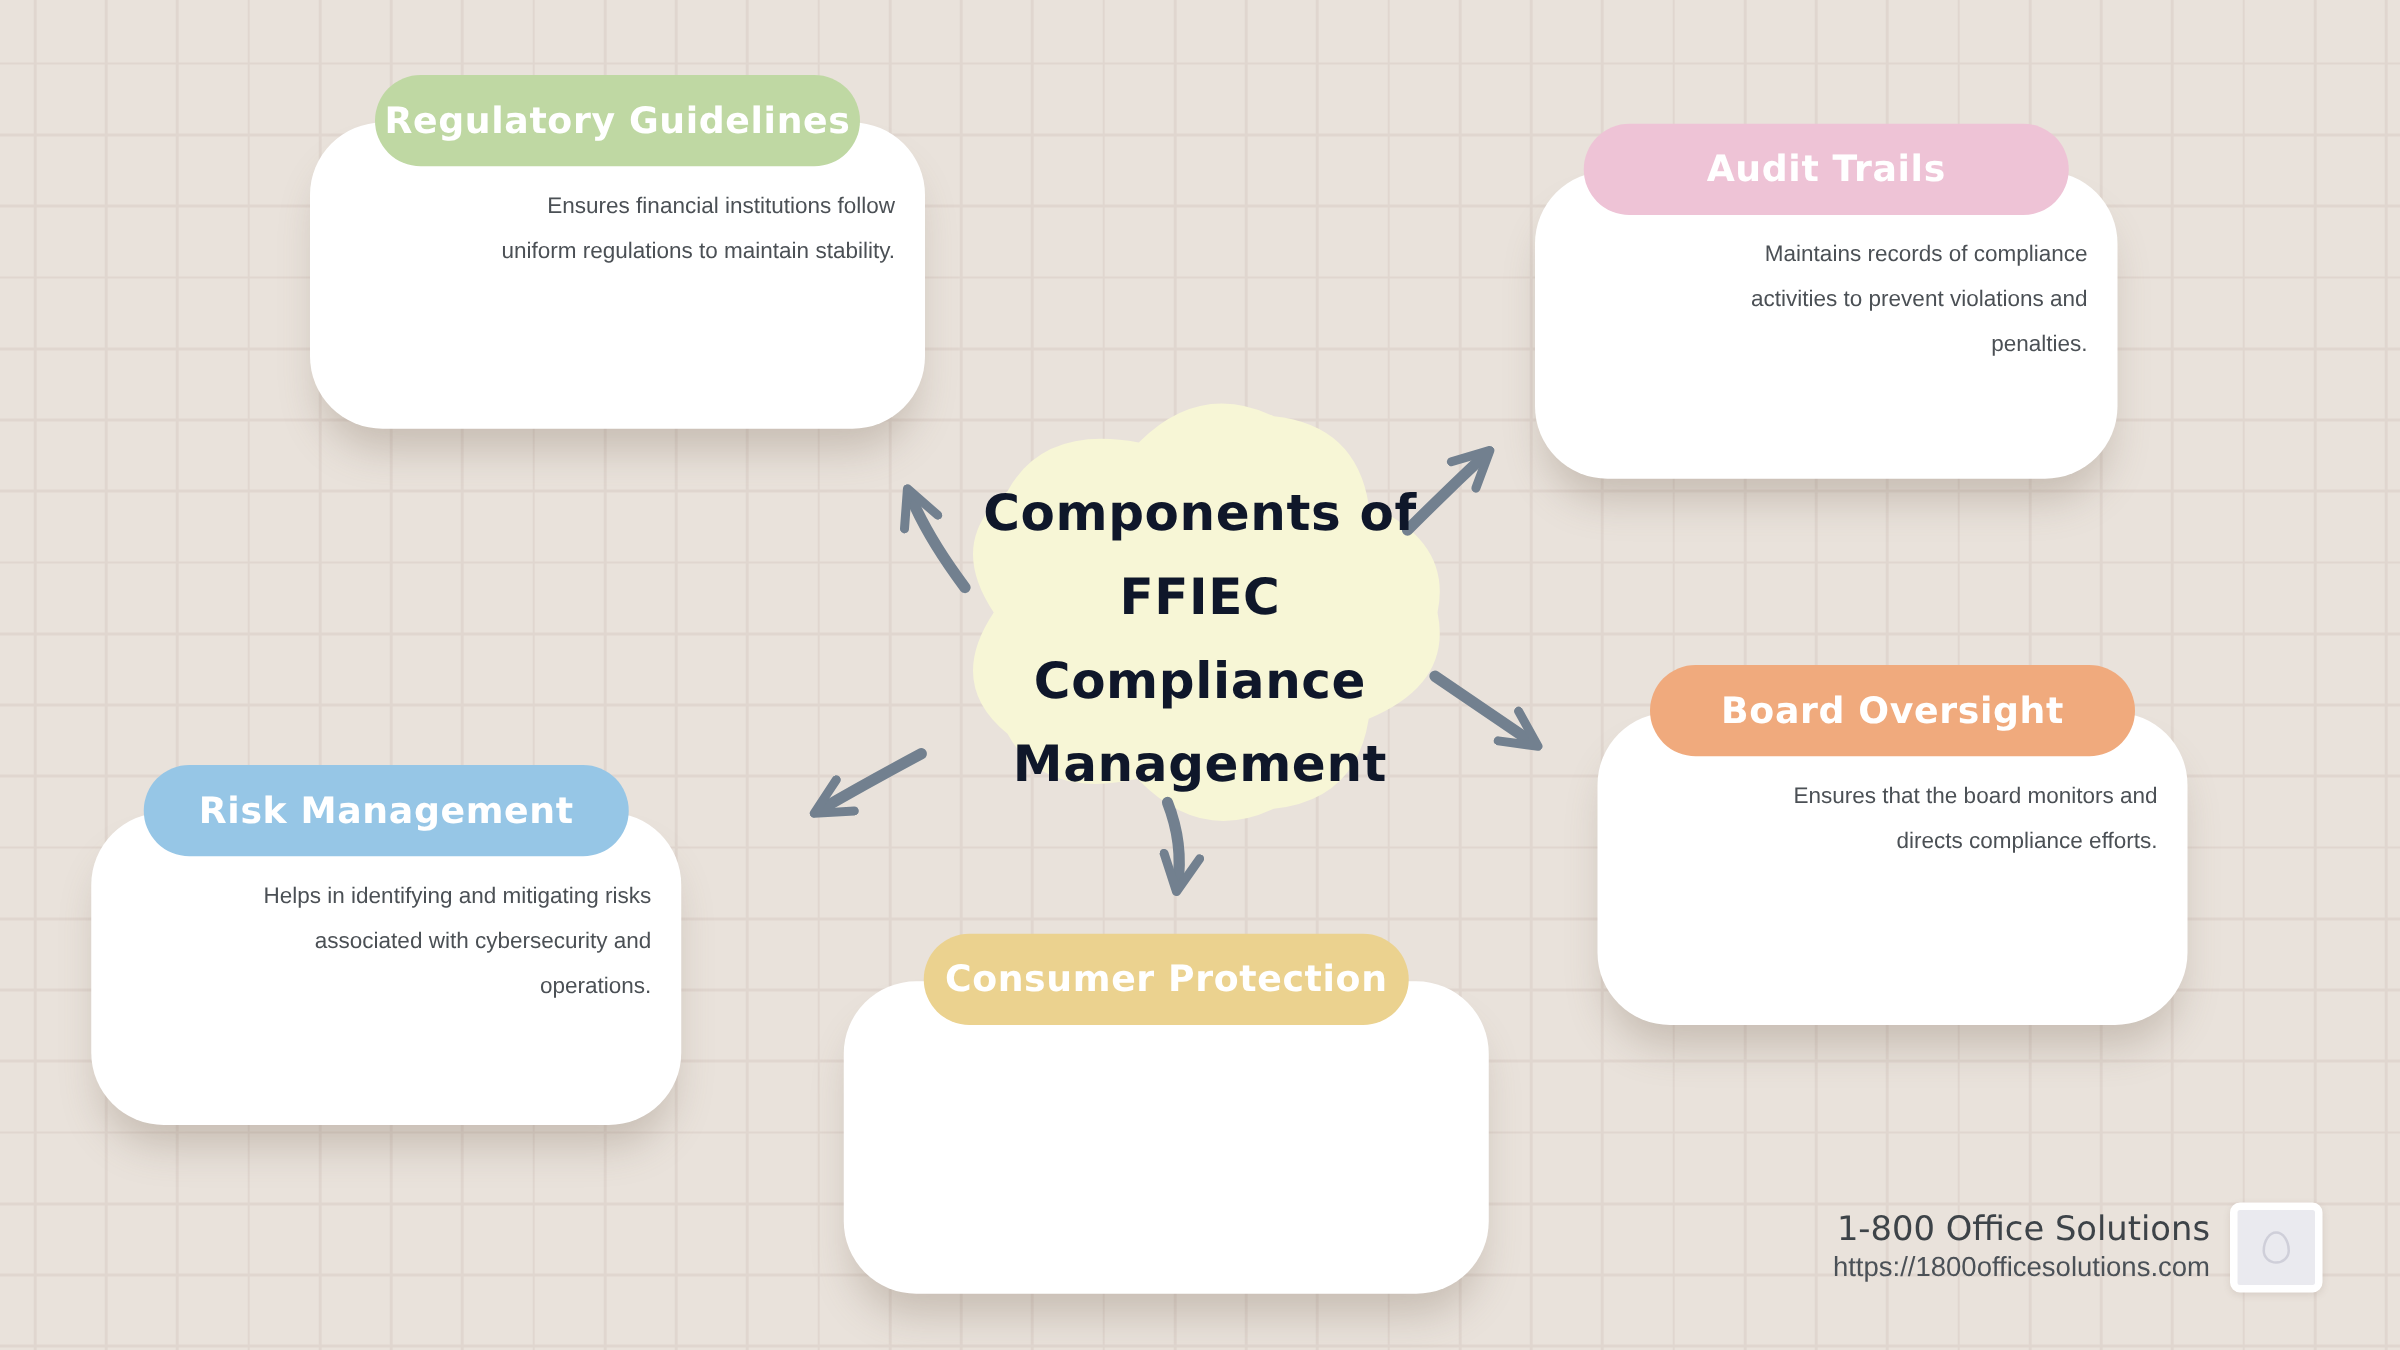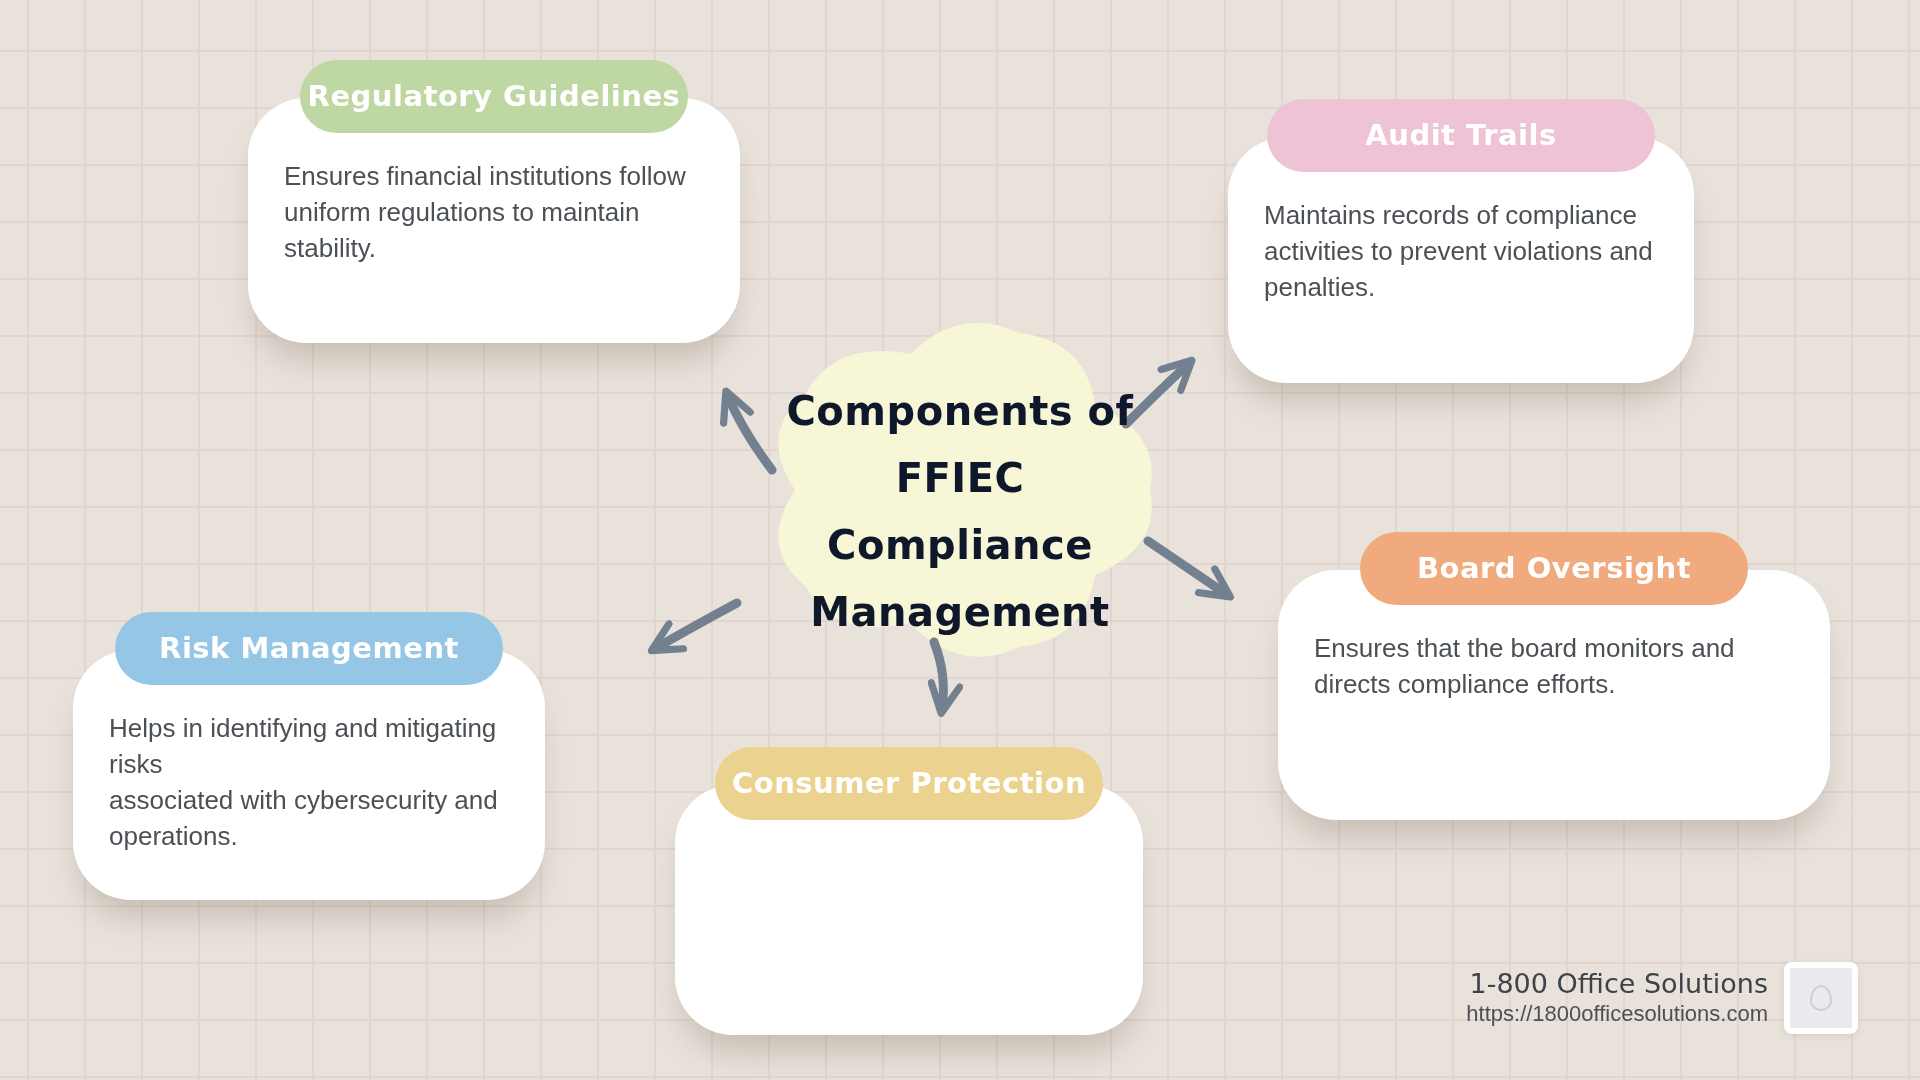--- a/index.html
+++ b/index.html
@@ -50,24 +50,24 @@
     text-align: center;
     line-height: 73px;
     color: #ffffff;
     font-family: "DejaVu Sans", sans-serif;
     font-weight: 700;
     font-size: 29px;
     letter-spacing: .5px;
     white-space: nowrap;
   }
   .card-body {
-    margin: 12px;
+    margin: 0;
     padding: 48px 24px 0 24px;
-    text-align: left;
-    font-size: 26px;
+    text-align: right;
+    font-size: 18px;
     line-height: 36px;
     color: #4b5055;
     white-space: pre-line;
   }
   .footer {
     position: absolute;
     right: 62px; bottom: 46px;
     display: flex;
     align-items: center;
     gap: 16px;
@@ -154,27 +154,27 @@
 
 <section class="card" style="left:73px; top:650px; width:472px; height:250px;">
   <div class="pill" style="background-color: rgb(150, 198, 230);">
     <span>Risk Management</span>
   </div>
   <p class="card-body">Helps in identifying and mitigating risks
 associated with cybersecurity and
 operations.</p>
 </section>
 
-<section class="card" style="left:675px; top:785px; width:468px; height:250px;">
+<section class="card" style="left:675px; top:785px; width:468px; height:250px;padding-left:48px;">
   <div class="pill" style="background-color: rgb(235, 210, 143);">
     <span>Consumer Protection</span>
   </div>
 </section>
 
-<section class="card" style="left:1278px; top:570px; width:552px; height:250px;">
+<section class="card" style="left:1278px; top:570px; width:472px; height:250px;">
   <div class="pill" style="background-color: rgb(240, 170, 125);">
     <span>Board Oversight</span>
   </div>
   <p class="card-body">Ensures that the board monitors and
 directs compliance efforts.</p>
 </section>
 
 <div class="footer">
   <div class="footer-text">
     <div class="brand-name">1-800 Office Solutions</div>

